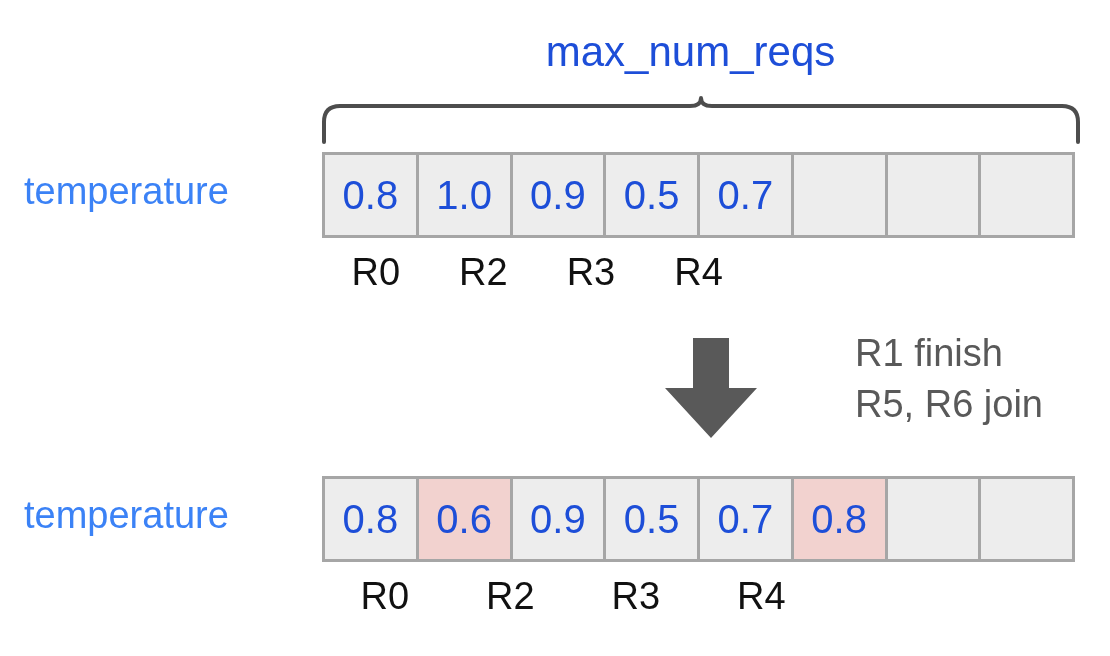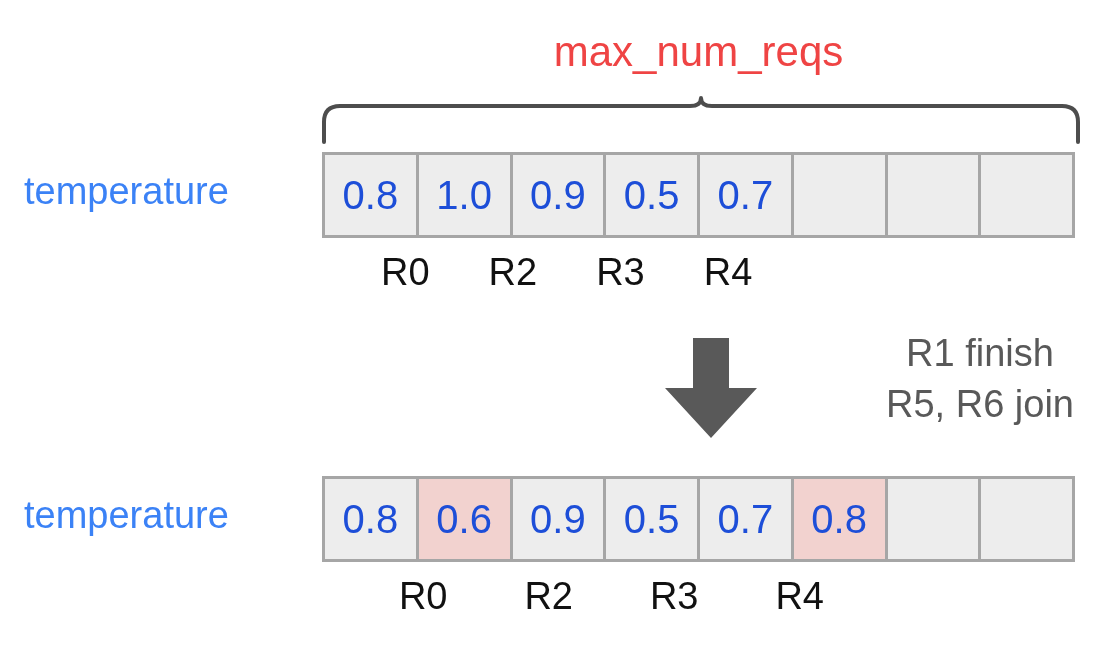--- a/index.html
+++ b/index.html
@@ -11,26 +11,26 @@
     width: 1110px;
     height: 656px;
     position: relative;
     font-family: "Liberation Sans", sans-serif;
     overflow: hidden;
   }
 
   
   .title {
     position: absolute;
-    left: 322px;
+    left: 314px;
     top: 28px;
     width: 753px;
     text-align: center;
     font-size: 42px;
-    color: #ef4444;
+    color: #1d4ed8;
     letter-spacing: 0px;
     white-space: nowrap;
   }
 
   
   .brace {
     position: absolute;
     left: 318px;
     top: 96px;
     width: 766px;
@@ -80,21 +80,21 @@
   .ids {
     position: absolute;
     left: 322px;
     width: 753px;
     display: flex;
   }
   .ids-top    { top: 252px; }
   .ids-bottom { top: 576px; }
   .id-cell {
     flex: 1 1 0;
-    text-align: right;
+    text-align: center;
     font-size: 38px;
     color: #111111;
     line-height: 1.1;
     white-space: nowrap;
   }
 
   
   .arrow {
     position: absolute;
     left: 663px;
@@ -102,21 +102,21 @@
     width: 96px;
     height: 102px;
   }
 
   
   .notes {
     position: absolute;
     left: 855px;
     top: 328px;
     width: 250px;
-    text-align: center;
+    text-align: left;
     font-size: 38px;
     color: #595959;
     line-height: 1.35;
   }
   .notes div { white-space: nowrap; }
 </style>
 </head>
 <body>
 
 <div class="title">max_num_reqs</div>

